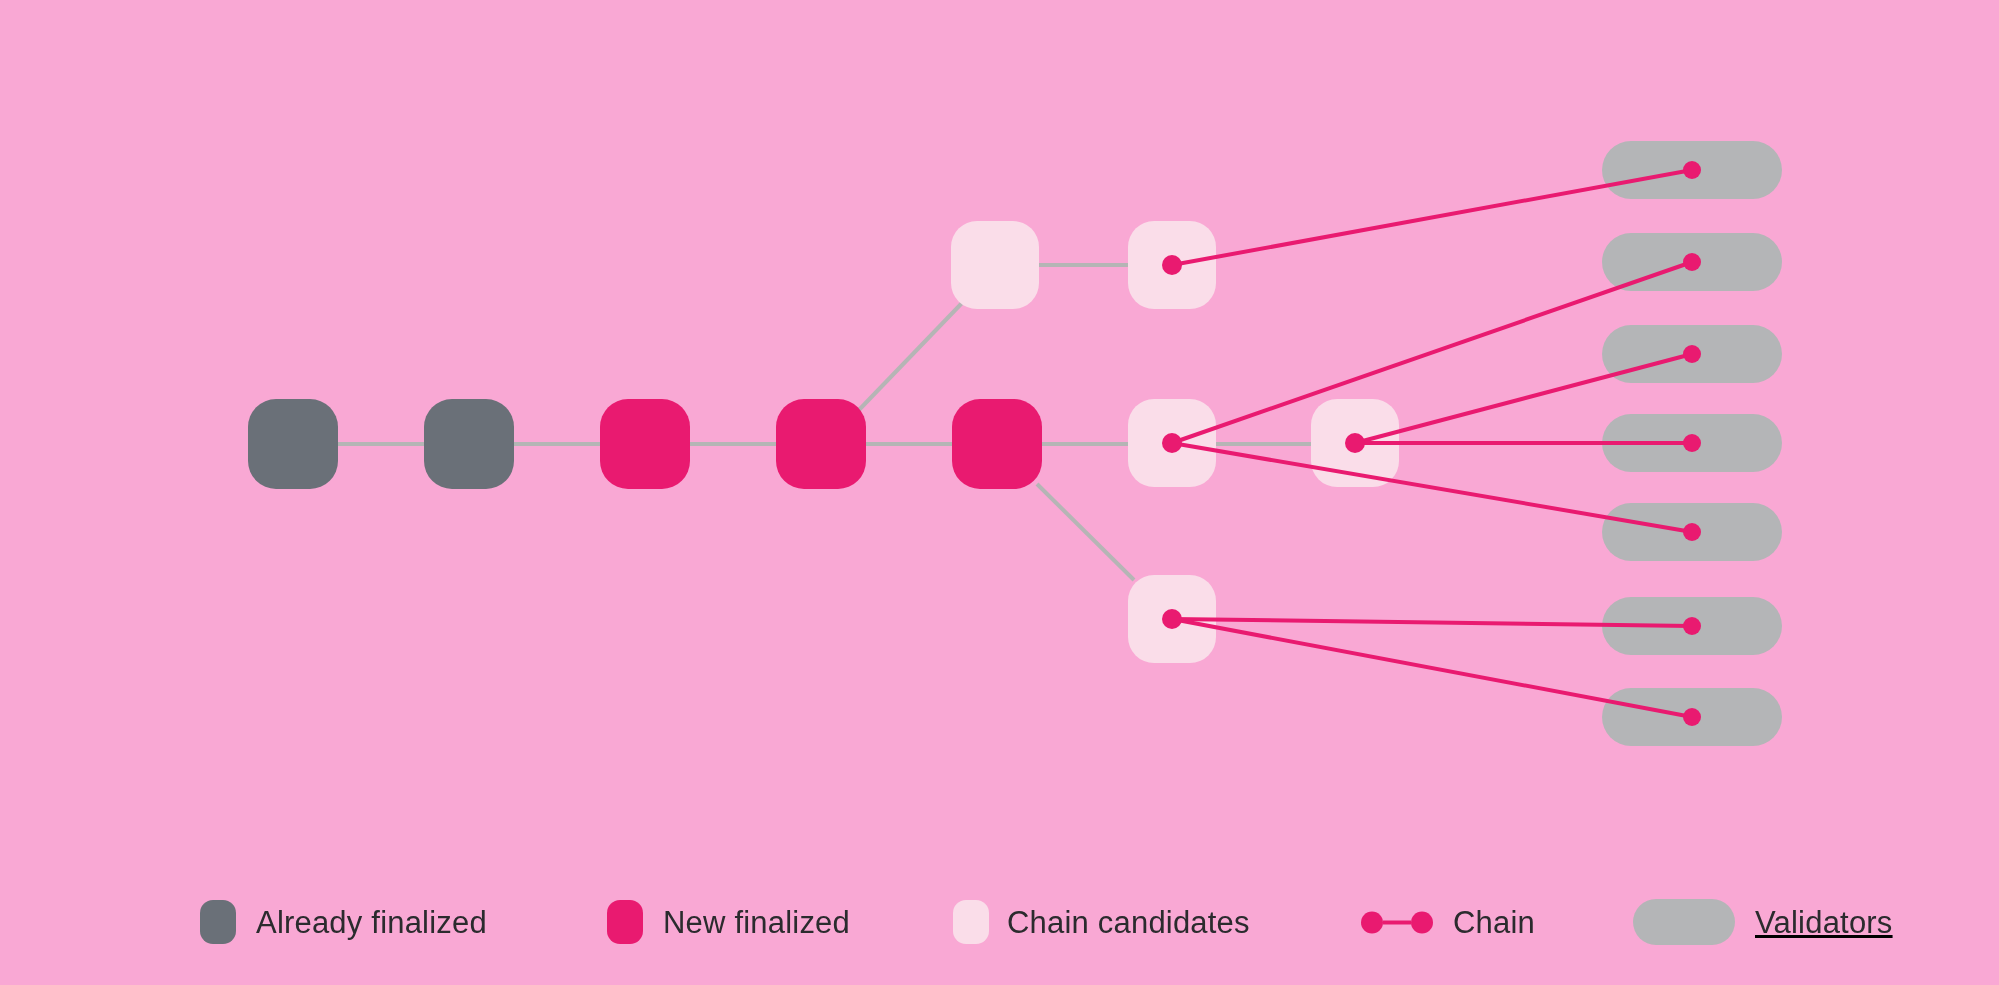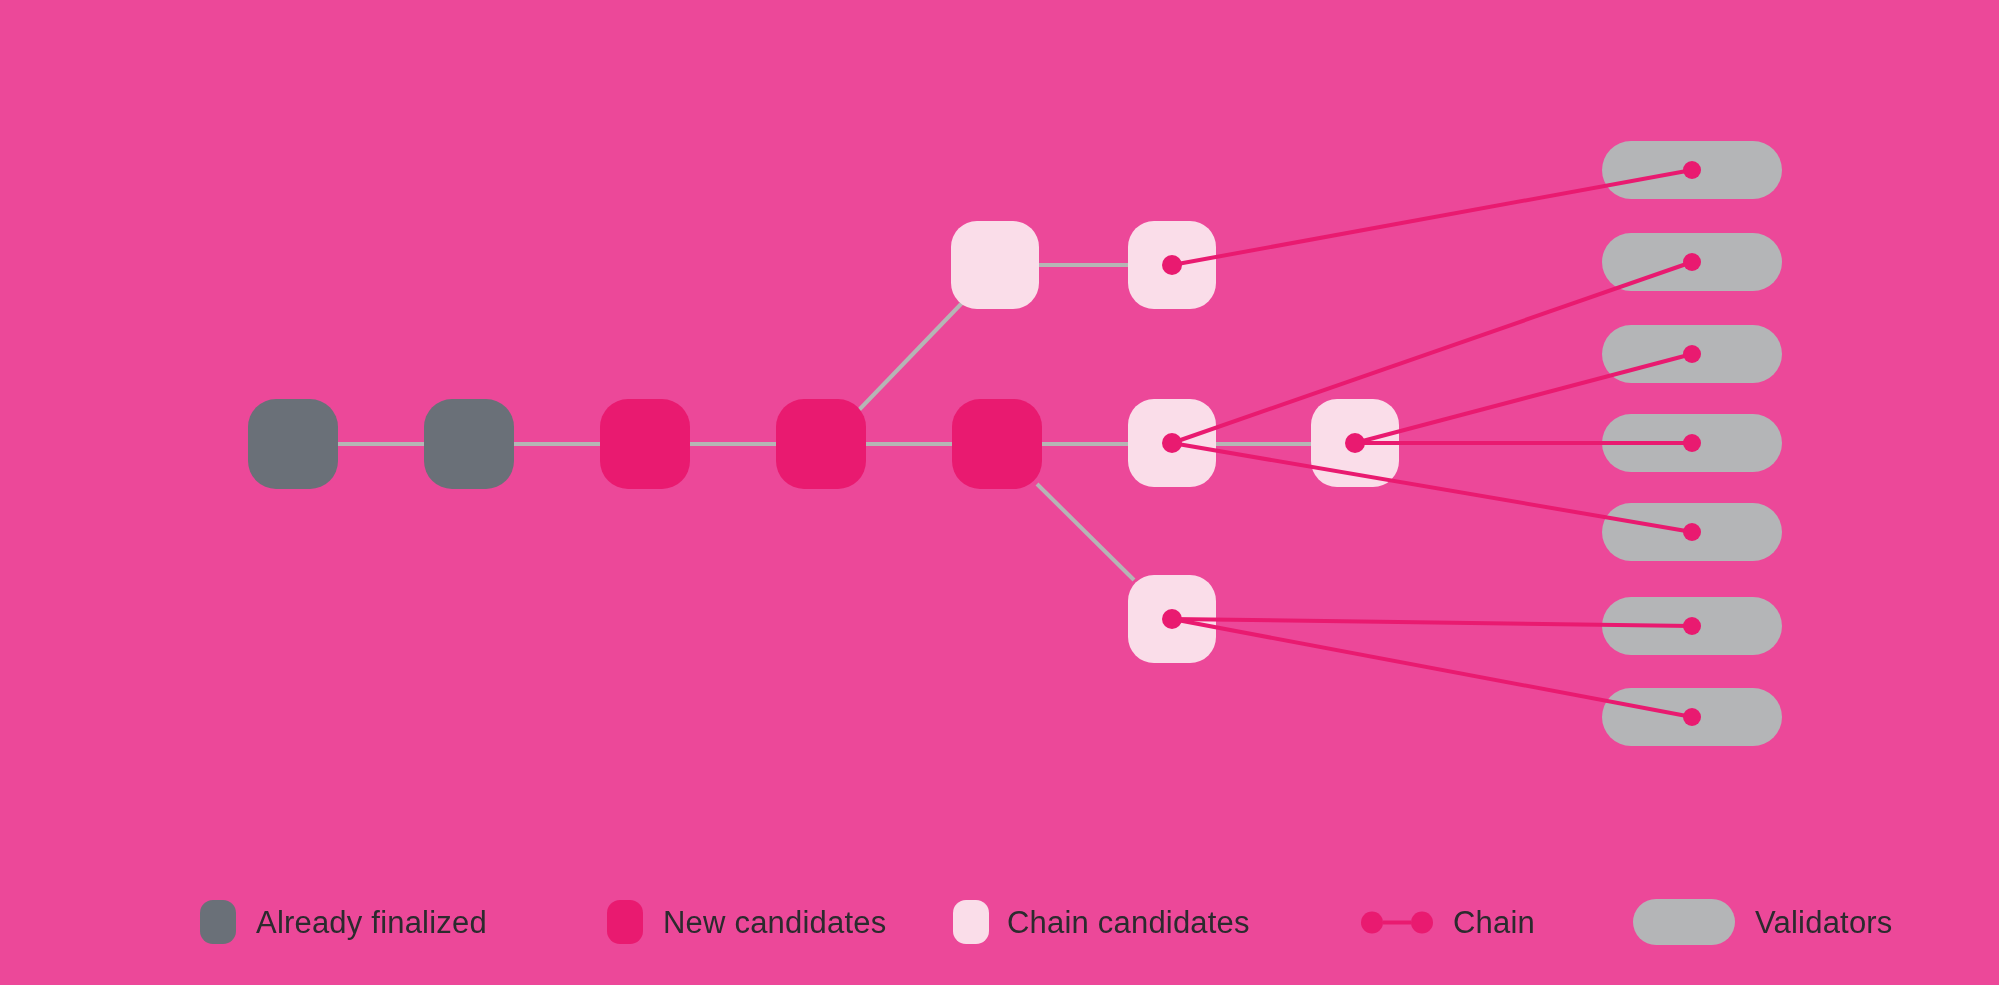--- a/index.html
+++ b/index.html
@@ -1,20 +1,20 @@
 <!DOCTYPE html>
 <html><head>
 <meta charset="utf-8">
 <style>
   html, body { margin: 0; padding: 0; background: #ffffff; }
   .stage {
     position: relative;
     width: 1999px;
     height: 985px;
-    background: #ec4899;
+    background: #f9a8d4;
     overflow: hidden;
     font-family: "Liberation Sans", sans-serif;
   }
   .diagram-svg { position: absolute; left: 0; top: 0; }
   .legend { position: absolute; left: 0; top: 0; width: 100%; height: 100%; pointer-events: none; }
   .legend-item {
     position: absolute;
     display: flex;
     align-items: center;
     gap: 20px;
@@ -83,32 +83,32 @@
       <circle cx="1692" cy="626" r="9" fill="#e91a70"></circle>
       <circle cx="1692" cy="717" r="9" fill="#e91a70"></circle>
     </svg>
   <div class="legend">
       <div class="legend-item" style="left: 200px; top: 922px;">
         <span class="swatch-square" style="background: rgb(106, 112, 120);"></span>
         <span class="legend-label" style="color: rgb(43, 43, 46);">Already finalized</span>
       </div>
       <div class="legend-item" style="left: 607px; top: 922px;">
         <span class="swatch-square" style="background: rgb(233, 26, 112);"></span>
-        <span class="legend-label" style="color: rgb(43, 43, 46);">New candidates</span>
+        <span class="legend-label" style="color: rgb(43, 43, 46);">New finalized</span>
       </div>
       <div class="legend-item" style="left: 953px; top: 922px; gap: 18px;">
         <span class="swatch-square" style="background: rgb(250, 221, 233);"></span>
         <span class="legend-label" style="color: rgb(43, 43, 46);">Chain candidates</span>
       </div>
       <div class="legend-item" style="left: 1361px; top: 922px;">
         <span class="swatch-votes">
           <span class="vdot" style="background: rgb(233, 26, 112);"></span>
           <span class="vline" style="background: rgb(233, 26, 112);"></span>
           <span class="vdot" style="background: rgb(233, 26, 112);"></span>
         </span>
         <span class="legend-label" style="color: rgb(43, 43, 46);">Chain</span>
       </div>
-      <div class="legend-item" style="left: 1633px; top: 922px;">
+      <div class="legend-item" style="left: 1633px; top: 922px; text-decoration: underline;">
         <span class="swatch-pill" style="background: rgb(180, 181, 183);"></span>
         <span class="legend-label" style="color: rgb(43, 43, 46);">Validators</span>
       </div>
     </div>
 </div>
 
 </body></html>

